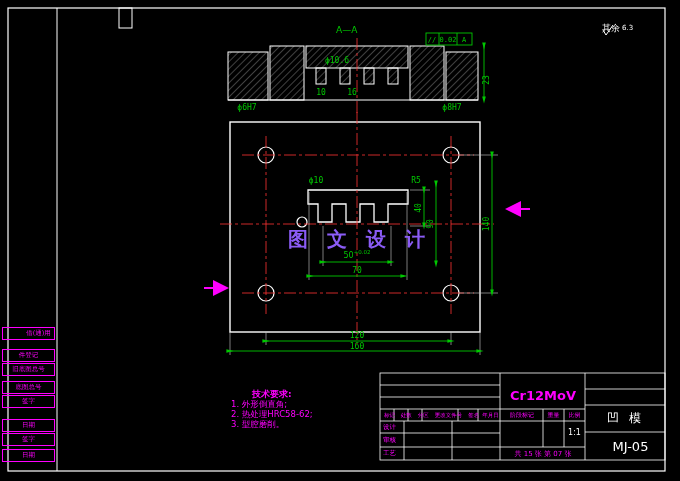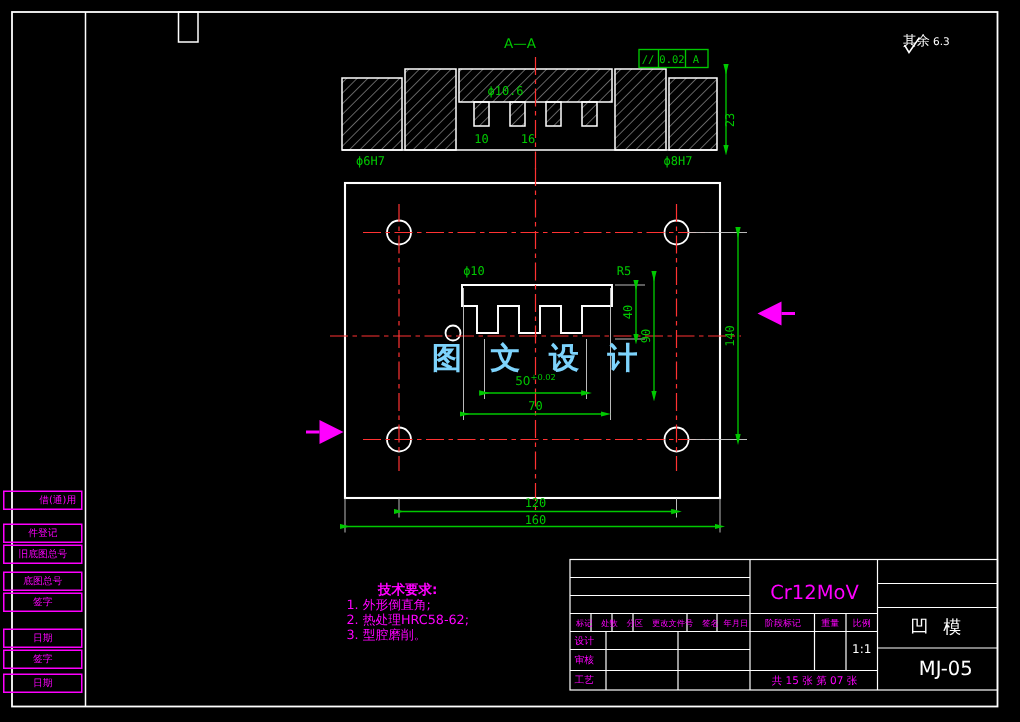--- a/index.html
+++ b/index.html
@@ -7,21 +7,21 @@
   .sheet { position:relative; width:680px; height:481px; background:#000; overflow:hidden;
            font-family:"DejaVu Sans", sans-serif; }
   svg { position:absolute; left:0; top:0; }
   .t { position:absolute; white-space:nowrap; line-height:1; }
   .green { color:#00c800; }
   .mag   { color:#ff00ff; }
   .white { color:#ffffff; }
   .field { position:absolute; left:2px; width:53px; height:13px; border:1px solid #ff00ff;
            color:#ff00ff; font-size:6.5px; display:flex; align-items:center; justify-content:center; }
   .wm { font-family:"Liberation Serif", serif; font-weight:bold; letter-spacing:7px;
-        color:#7dd3fc; font-size:20px; }
+        color:#8b5cf6; font-size:20px; }
   .tech { color:#ff00ff; font-size:8.5px; line-height:10px; }
   .tech .tt { font-size:9px; font-weight:bold;margin-left:21px; }
   .tbcell { position:absolute; display:flex; align-items:center; justify-content:center; text-align:center; }
   .revrow { position:absolute; display:flex; color:#ff00ff; font-size:5.5px; }
   .revrow span { flex:1; text-align:center; }
   .revrow span.wide { flex:2; }
   .sup { font-size:5.5px; vertical-align:super; }
 </style>
 </head>
 <body>
@@ -186,21 +186,21 @@
 
   <div class="field" style="top:327px;padding-left:20px;">借(通)用</div>
   <div class="field" style="top:349px;">件登记</div>
   <div class="field" style="top:363px;">旧底图总号</div>
   <div class="field" style="top:381px;">底图总号</div>
   <div class="field" style="top:395px;">签字</div>
   <div class="field" style="top:419px;">日期</div>
   <div class="field" style="top:433px;">签字</div>
   <div class="field" style="top:449px;">日期</div>
 
-  <div class="tbcell mag" style="left:501px; top:383px; width:84px; height:24px; font-size:13px; font-weight:normal;">Cr12MoV</div>
+  <div class="tbcell mag" style="left:501px; top:383px; width:84px; height:24px; font-size:13px; font-weight:bold;">Cr12MoV</div>
   <div class="tbcell white" style="left:586px; top:407px; width:79px; height:23px; font-size:12px; letter-spacing:3px;">凹  模</div>
   <div class="tbcell white" style="left:586px; top:434px; width:89px; height:24px; font-size:13px;">MJ-05</div>
 
   <div class="revrow" style="left:381px; top:412px; width:118px;">
     <span>标记</span>
     <span>处数</span>
     <span>分区</span>
     <span class="wide">更改文件号</span>
     <span>签名</span>
     <span>年月日</span>

